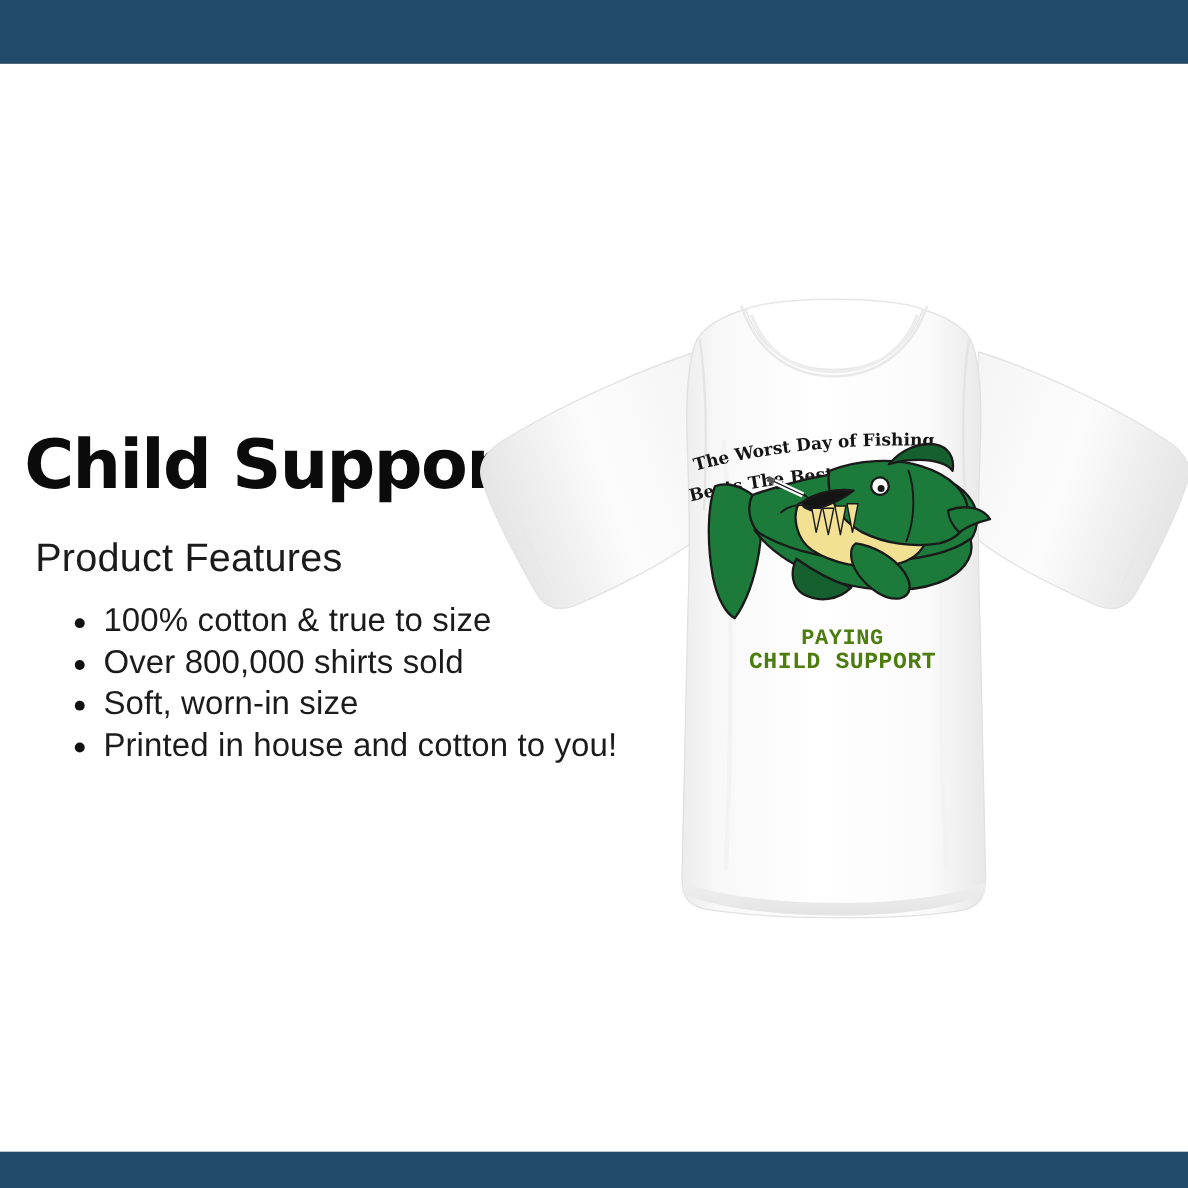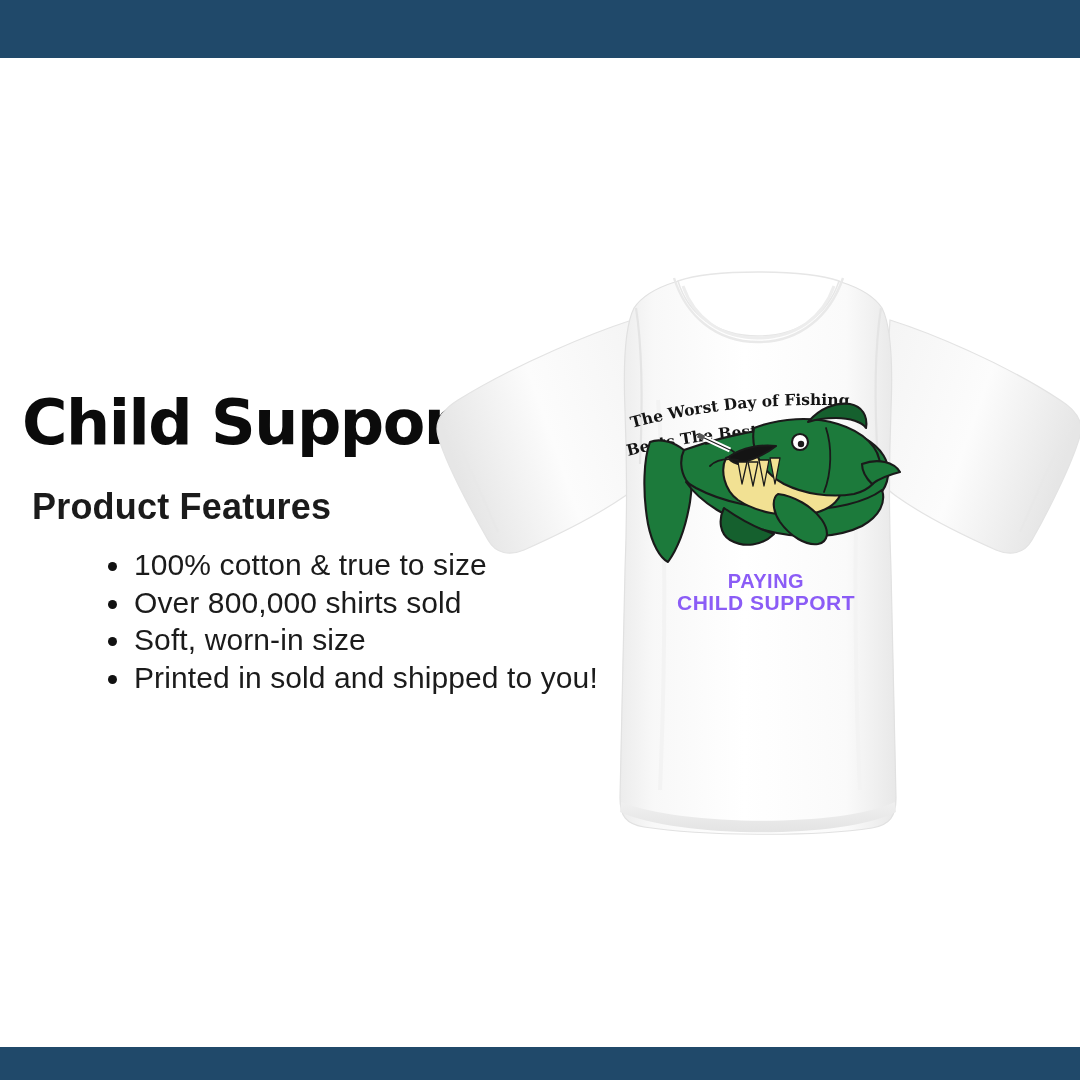--- a/index.html
+++ b/index.html
@@ -24,31 +24,32 @@
     font-family:"DejaVu Sans", sans-serif;
     font-weight:700;
     font-size:62px;
     line-height:1.0;
     letter-spacing:-1.5px;
     color:#0b0b0b;
     padding-left:22px;
   }
   .subtitle {
     font-family:"Liberation Sans", sans-serif;
-    font-weight:700;
+    font-weight:400;
     font-size:36px;
     color:#1b1b1b;
     padding-left:32px;
     margin-top:32px;
     letter-spacing:0.2px;
   }
   ul.features {
     list-style:none;
     margin-top:18px;
-    padding-left:104px;
+    padding-left:32px;
+    margin-left:32px;
   }
   ul.features li {
     position:relative;
     font-family:"Liberation Sans", sans-serif;
     font-weight:400;
     font-size:30px;
     line-height:37.5px;
     color:#1b1b1b;
     padding-left:30px;
     letter-spacing:0.1px;
@@ -79,23 +80,23 @@
     font-weight:700;
     font-size:15.5px;
     fill:#141414;
     letter-spacing:0px;
   }
   .bottom-text {
     position:absolute;
     left:0; top:172px;
     width:280px;
     text-align:center;
-    font-family:Liberation Sans, sans-serif;
+    font-family:Liberation Mono, monospace;
     font-weight:700;
-    color:#8b5cf6;
+    color:#4d7c0f;
     letter-spacing:0.5px;
     line-height:22px;
   }
   .bottom-text .l1 { font-size:20px; }
   .bottom-text .l2 { font-size:21px; }
 </style>
 </head>
 <body>
 
 <div id="stage">
@@ -103,21 +104,21 @@
   <div class="band band-top"></div>
   <div class="band band-bottom"></div>
 
   <div class="copy">
     <div class="title">Child Support</div>
     <div class="subtitle">Product Features</div>
     <ul class="features">
       <li>100% cotton &amp; true to size</li>
       <li>Over 800,000 shirts sold</li>
       <li>Soft, worn-in size</li>
-      <li>Printed in sold and shipped to you!</li>
+      <li>Printed in house and cotton to you!</li>
     </ul>
   </div>
 
   <div class="shirt-wrap">
     <svg class="shirt-svg" width="660" height="620" viewBox="0 0 660 620">
       <defs>
         <linearGradient id="bodyShade" x1="0" y1="0" x2="1" y2="0">
           <stop offset="0%" stop-color="#ececec"></stop>
           <stop offset="12%" stop-color="#f8f8f8"></stop>
           <stop offset="45%" stop-color="#ffffff"></stop>

